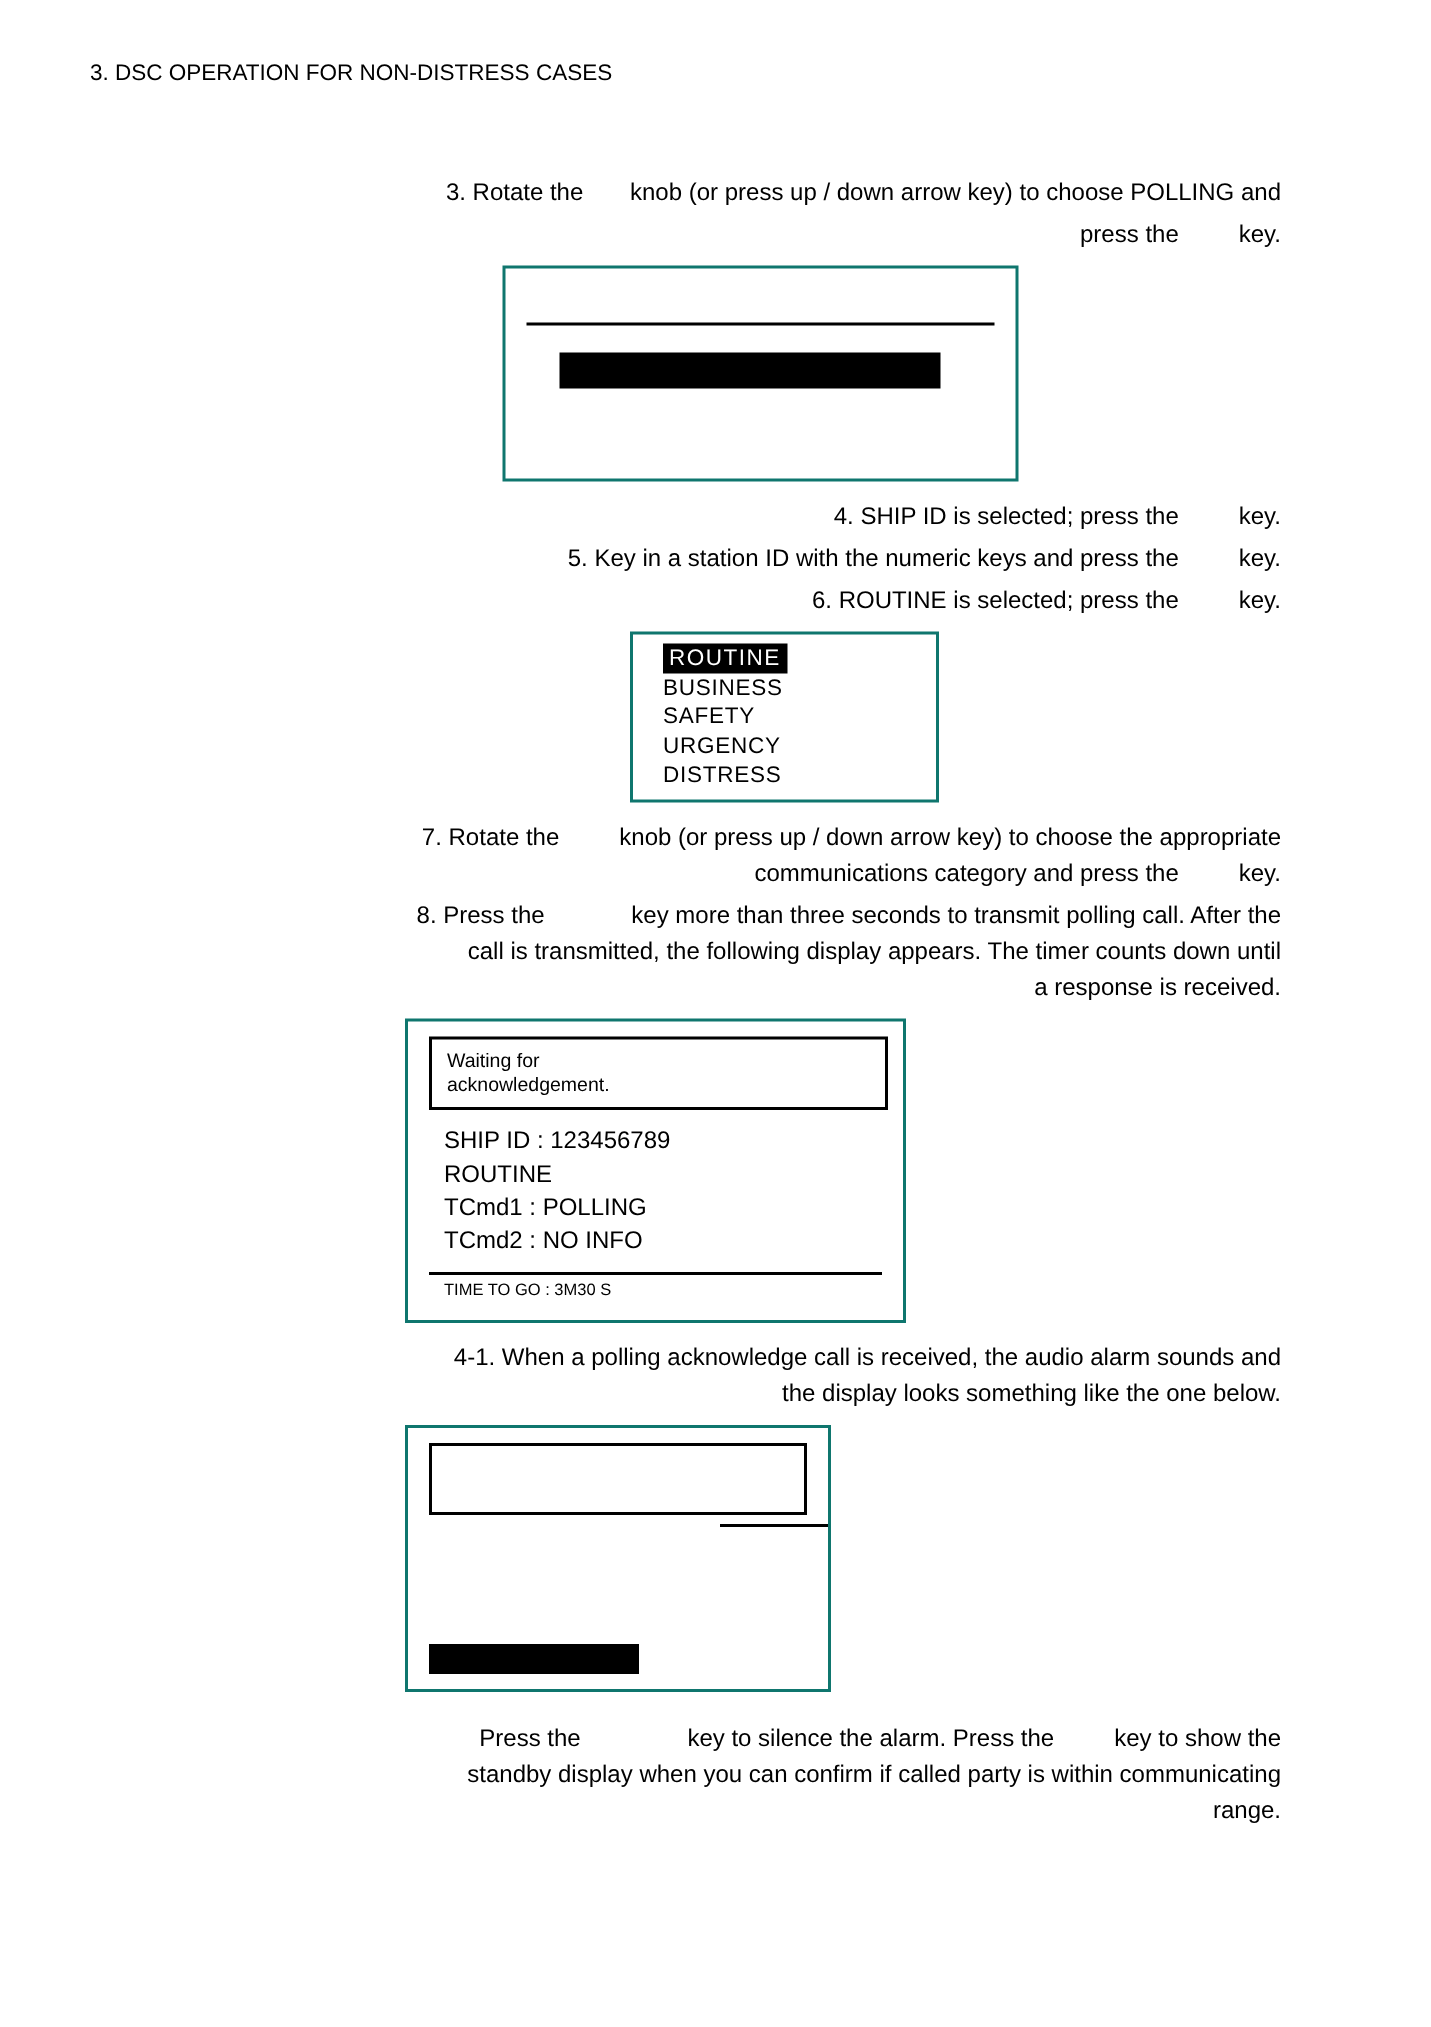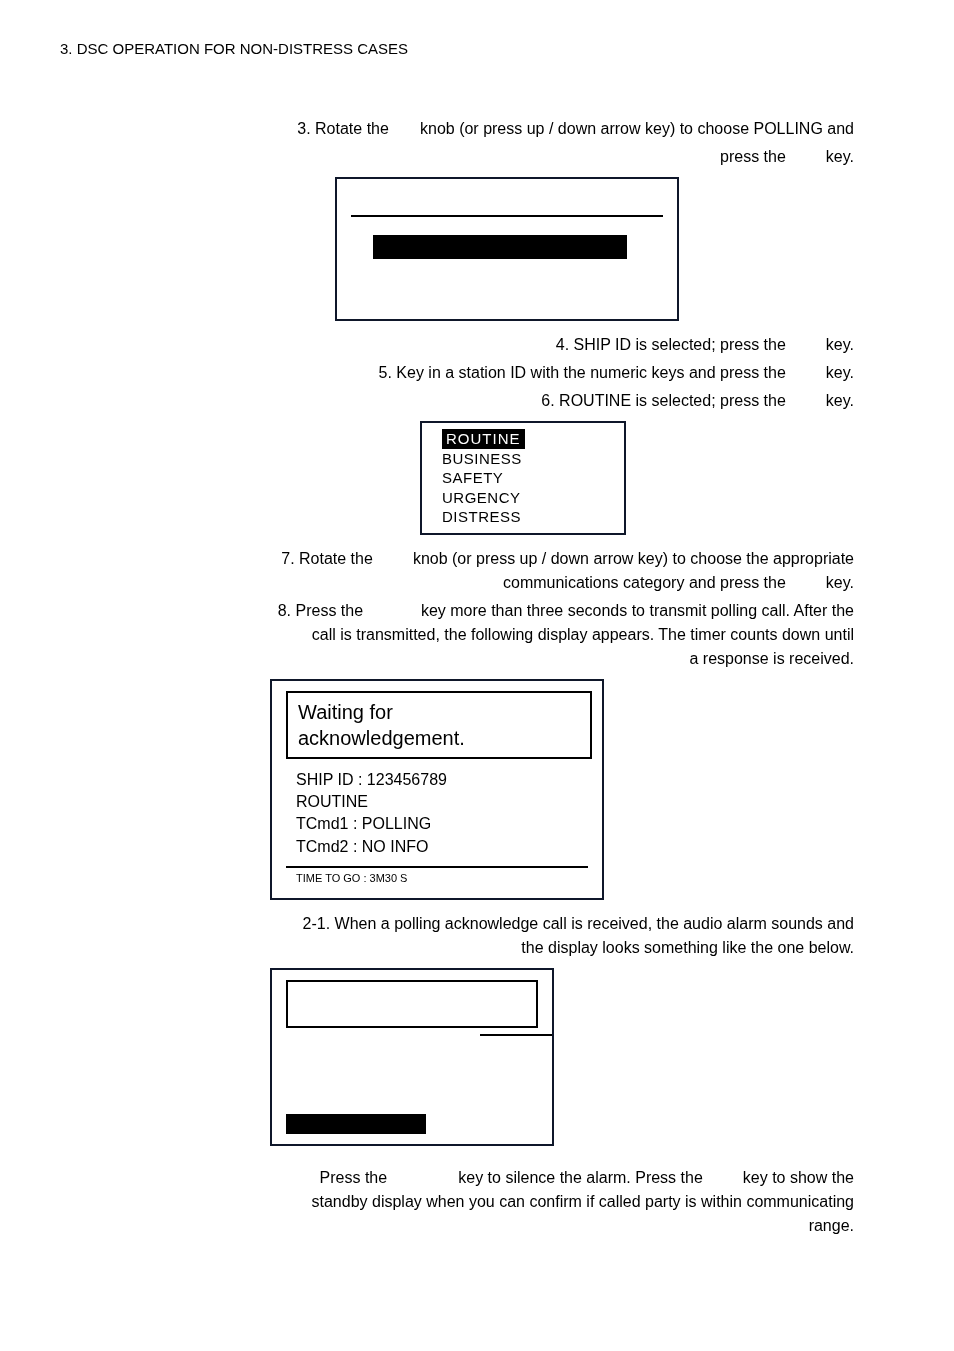--- a/index.html
+++ b/index.html
@@ -22,21 +22,21 @@
   }
   .step {
     margin-bottom: 4px;
     line-height: 1.5;
     text-align: right;
   }
   .indent {
     margin-left: 12px;
   }
   .display-box {
-    border: 2px solid #0f172a;
+    border: 2px solid #0f766e;
     background: #fff;
     margin: 8px auto 12px auto;
   }
   .box1 {
     width: 340px;
     height: 140px;
     position: relative;
   }
   .box1-line {
     border-top: 2px solid #000;
@@ -70,21 +70,21 @@
 
   .box3 {
     width: 330px;
     padding: 0;
     margin-left: 110px;
   }
   .box3-inner {
     border: 2.5px solid #000;
     margin: 10px 10px 6px 14px;
     padding: 6px 10px;
-    font-size: 20px;
+    font-size: 13px;
     line-height: 1.3;
   }
   .box3-mid {
     margin: 4px 14px;
     padding: 4px 10px;
     font-size: 16px;
     line-height: 1.4;
   }
   .box3-line {
     border-top: 2px solid #000;
@@ -209,21 +209,21 @@
       <span>SHIP ID : 123456789</span><br>
       <span>ROUTINE</span><br>
       <span>TCmd1 : POLLING</span><br>
       <span>TCmd2 : NO INFO</span>
     </div>
     <div class="box3-line"></div>
     <div class="box3-bottom">TIME TO GO : 3M30 S</div>
   </div>
 
   <div class="step para">
-    <span>2-1. When a polling acknowledge call is received, the audio alarm sounds and</span><br>
+    <span>4-1. When a polling acknowledge call is received, the audio alarm sounds and</span><br>
     <span style="margin-left:32px">the display looks something like the one below.</span>
   </div>
 
   <div class="display-box box4">
     <div class="box4-top"></div>
     <div class="box4-midrow">
       <div style="flex:1"></div>
       <div class="box4-shortline"></div>
     </div>
     <div class="box4-spacer"></div>

